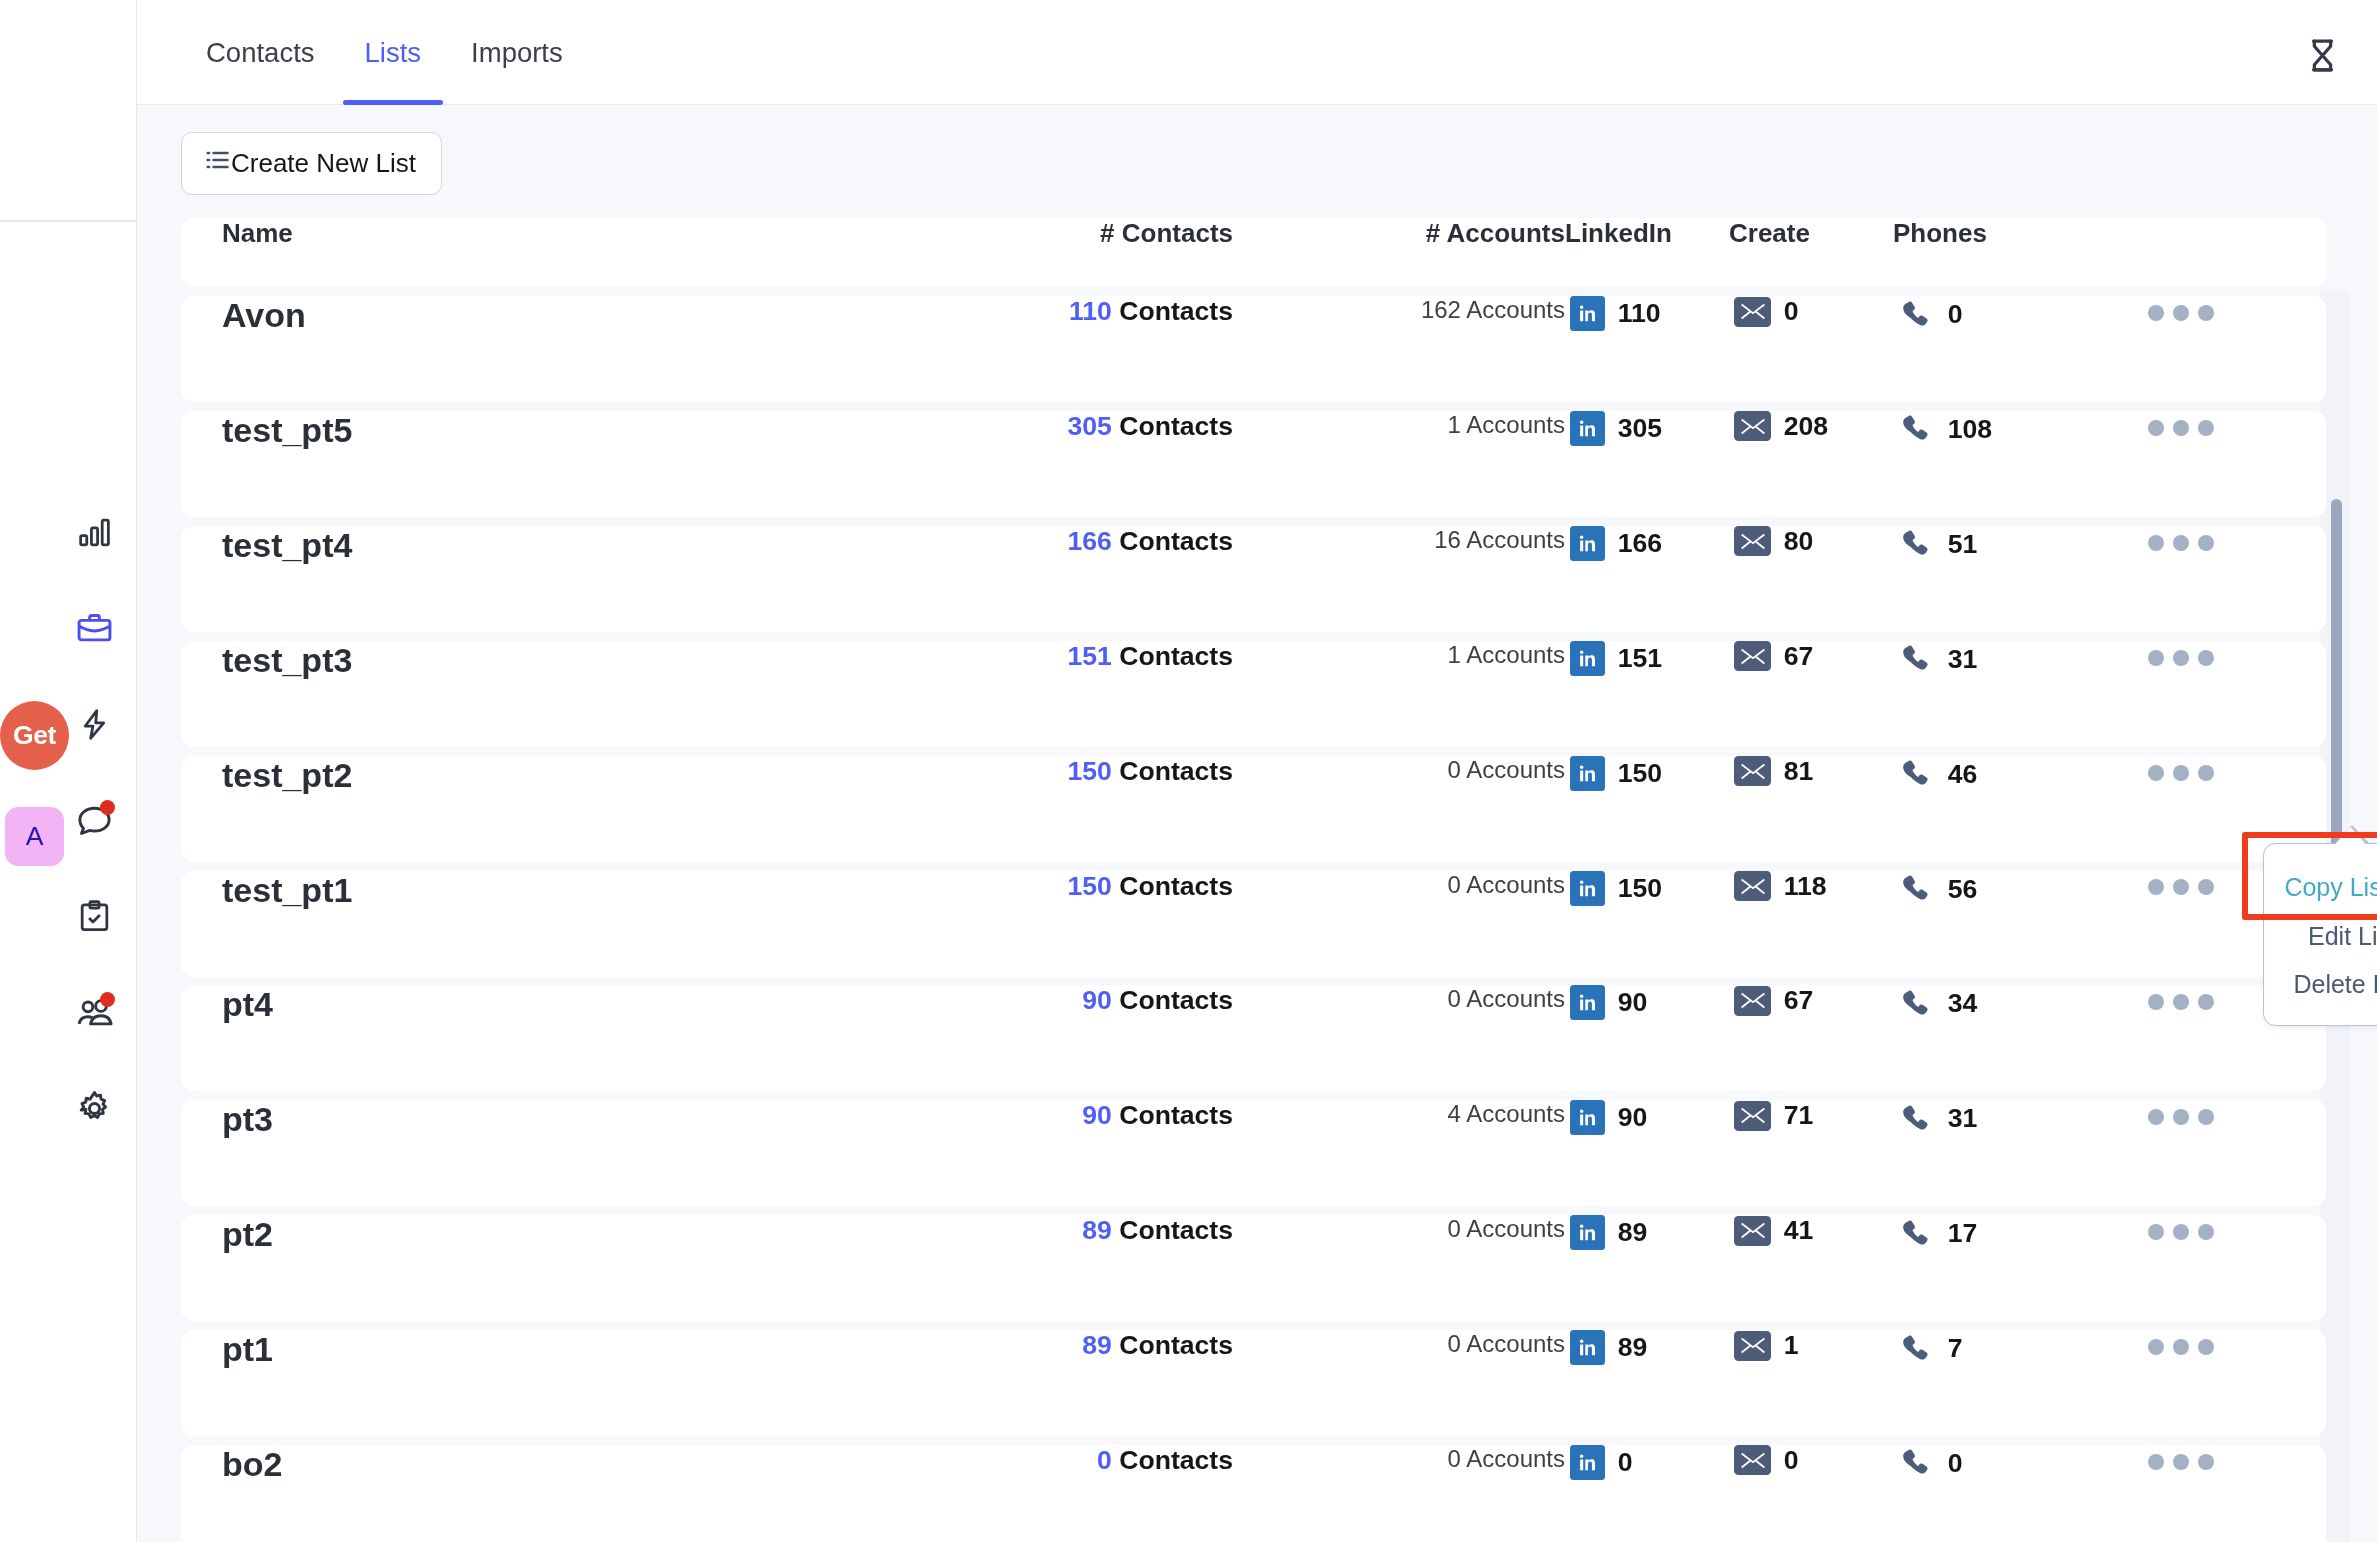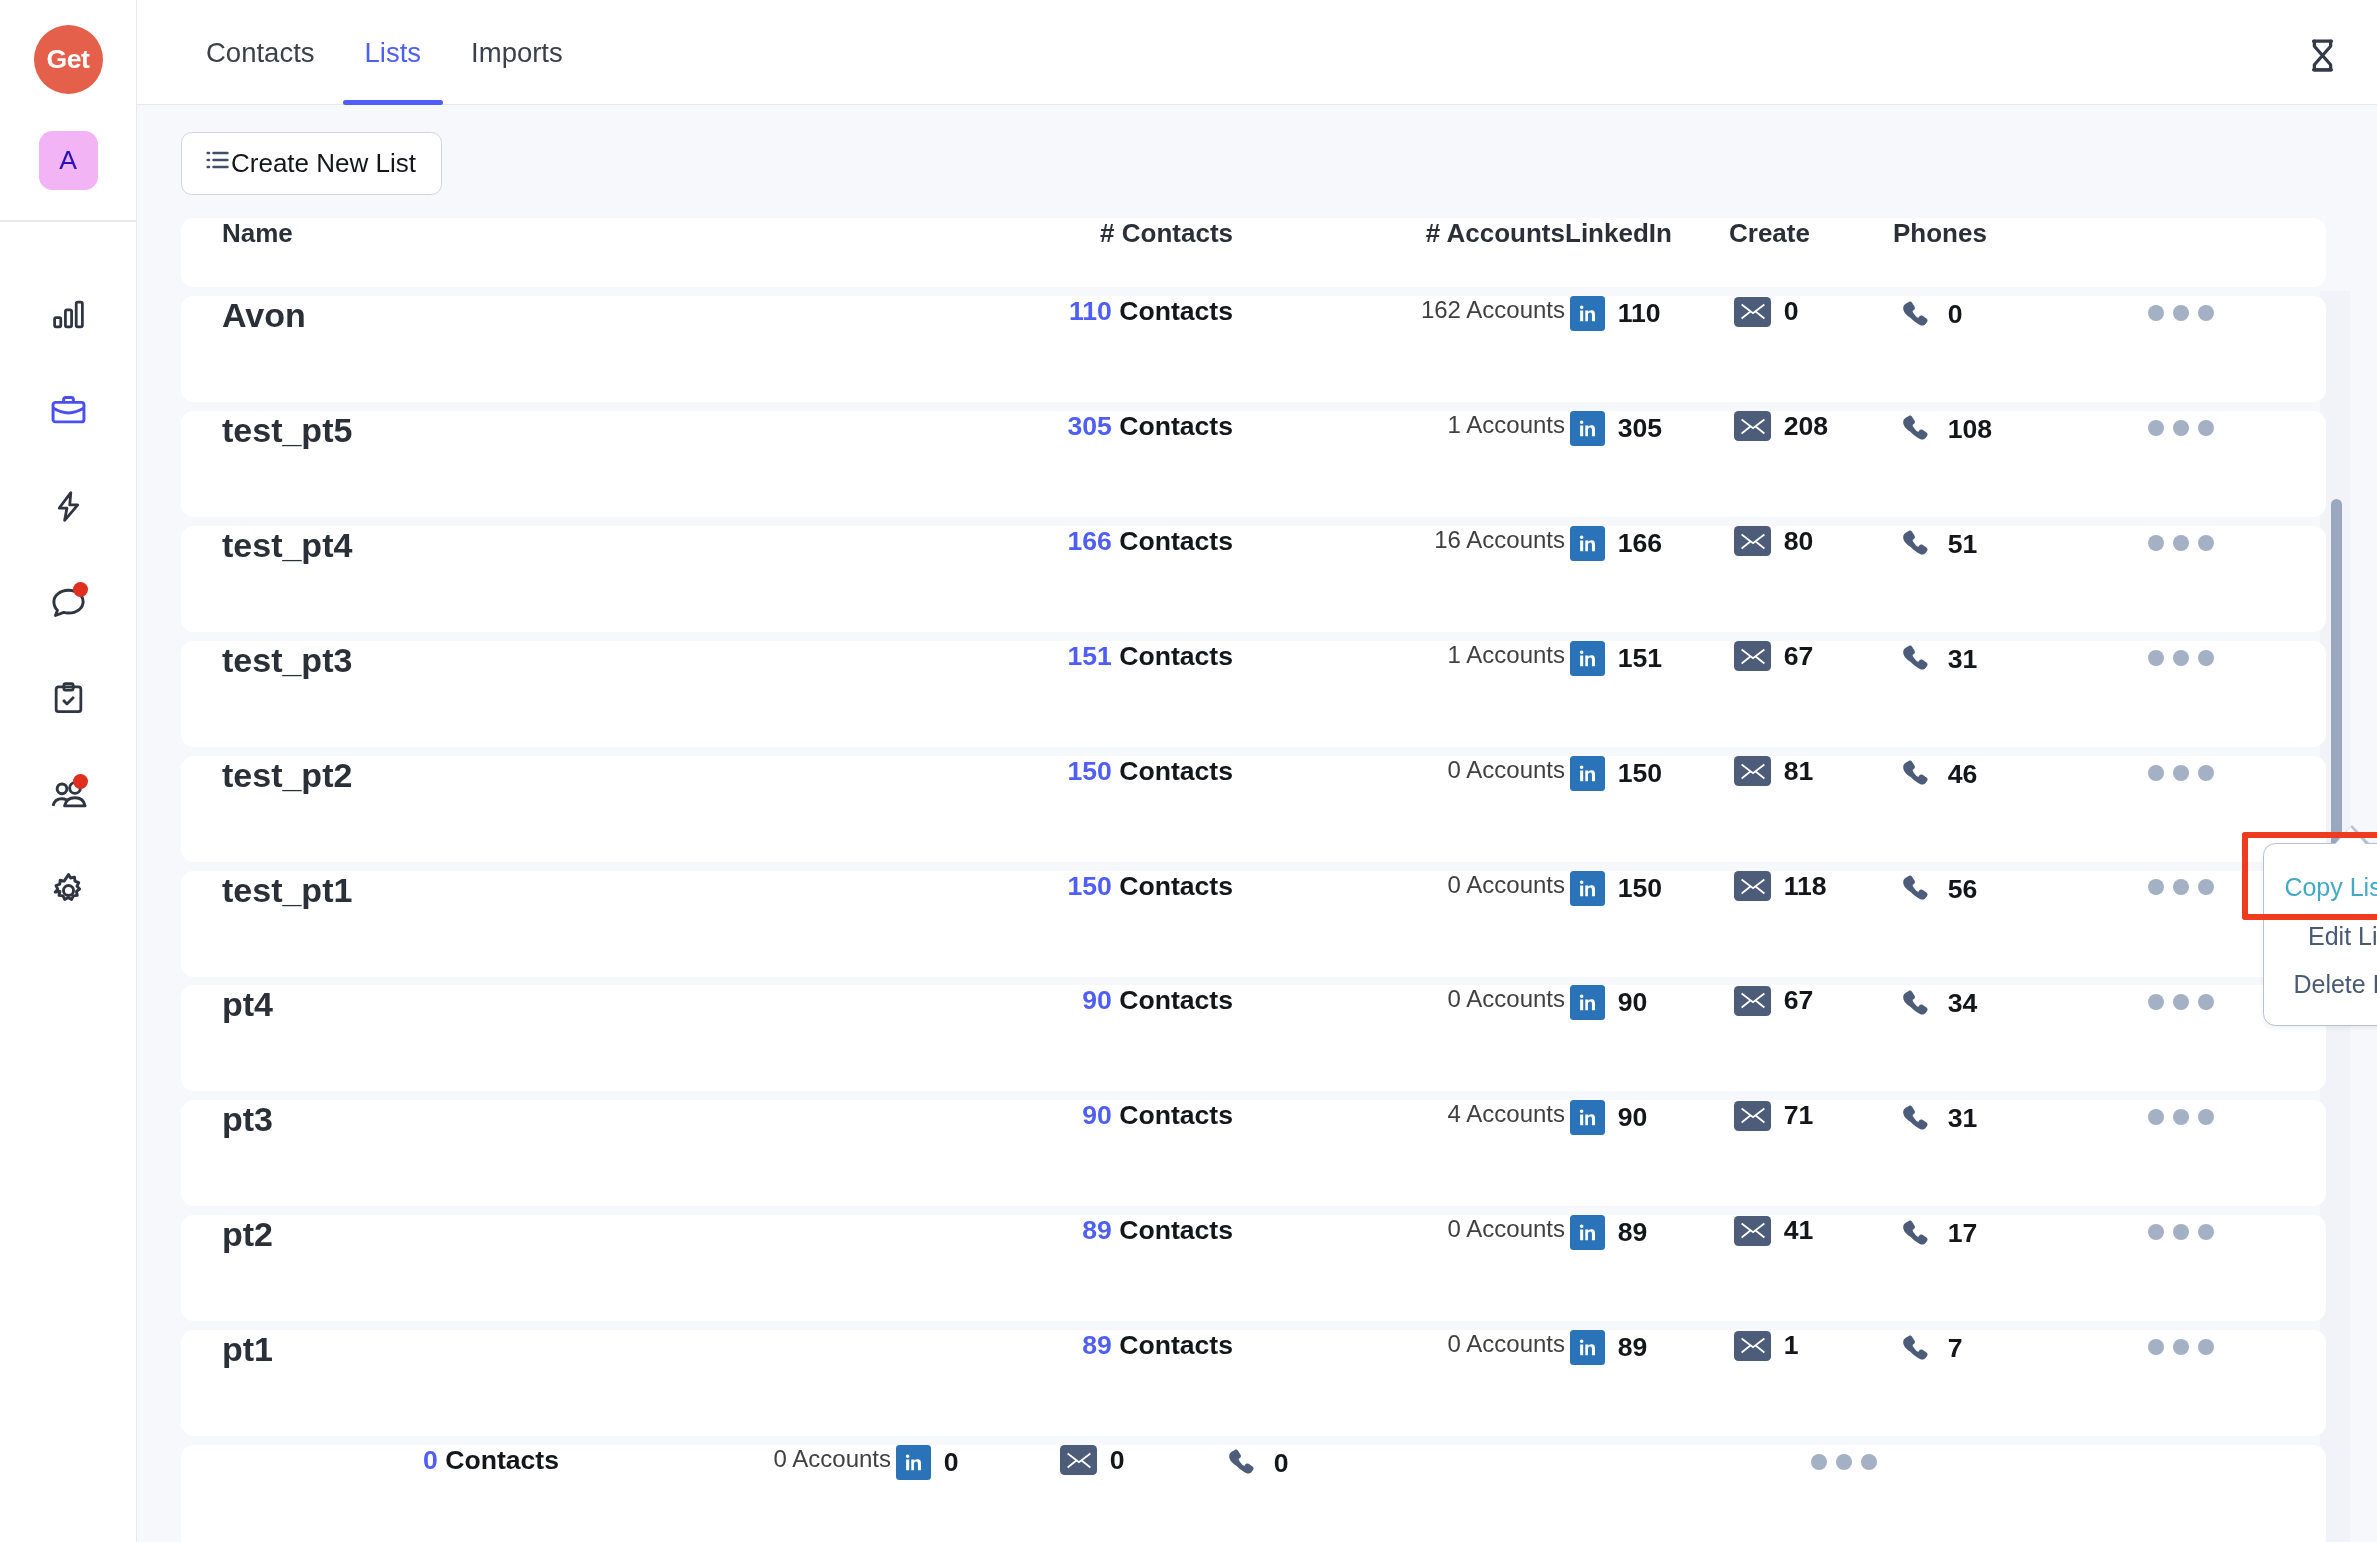--- a/index.html
+++ b/index.html
@@ -9,21 +9,21 @@
     font-family: "Liberation Sans", sans-serif;
     overflow: hidden;
   }
   #app { position: relative; width: 2377px; height: 1542px; display: flex; }
 
   
   .rail {
     width: 137px; height: 1542px;
     background: #ffffff;
     border-right: 1.8px solid #e6e8ee;
-    display: flex; flex-direction: column; align-items: center;
+    display: flex; flex-direction: row; align-items: center;
     flex: 0 0 137px;
     position: relative;
   }
   .rail-top { padding-top: 25px; display:flex; flex-direction:column; align-items:center; }
   .logo {
     width: 69px; height: 69px; border-radius: 50%;
     background: #e4604a;
     color: #fff; font-weight: bold; font-size: 26.6px;
     display: flex; align-items: center; justify-content: center;
     letter-spacing: -0.4px;
@@ -729,20 +729,21 @@
               </div>
               <div class="c-menu">
                 <span class="kebab">
                   <i></i>
                   <i></i>
                   <i></i>
                 </span>
               </div>
             </div>
             <div class="trow">
+              <div class="c-name">bo2</div>
               <div class="c-contacts"><span class="num-blue">0</span> <span>Contacts</span></div>
               <div class="c-accounts"><span>0</span> <span>Accounts</span></div>
               <div class="c-linkedin">
                 <span class="cell-ic">
                   <span class="li-icon">
                     <svg width="23" height="23" viewBox="0 0 24 24" fill="#ffffff">
                       <path d="M4.3 8.8h3.2V20H4.3zM5.9 3.6a1.9 1.9 0 110 3.8 1.9 1.9 0 010-3.8zM9.7 8.8h3.1v1.5h.05c.43-.8 1.5-1.7 3.1-1.7 3.3 0 3.9 2.1 3.9 4.9V20h-3.2v-5.8c0-1.4 0-3.2-1.95-3.2-1.95 0-2.25 1.5-2.25 3.1V20H9.7z"></path>
                     </svg>
                   </span>
                   <span>0</span>

